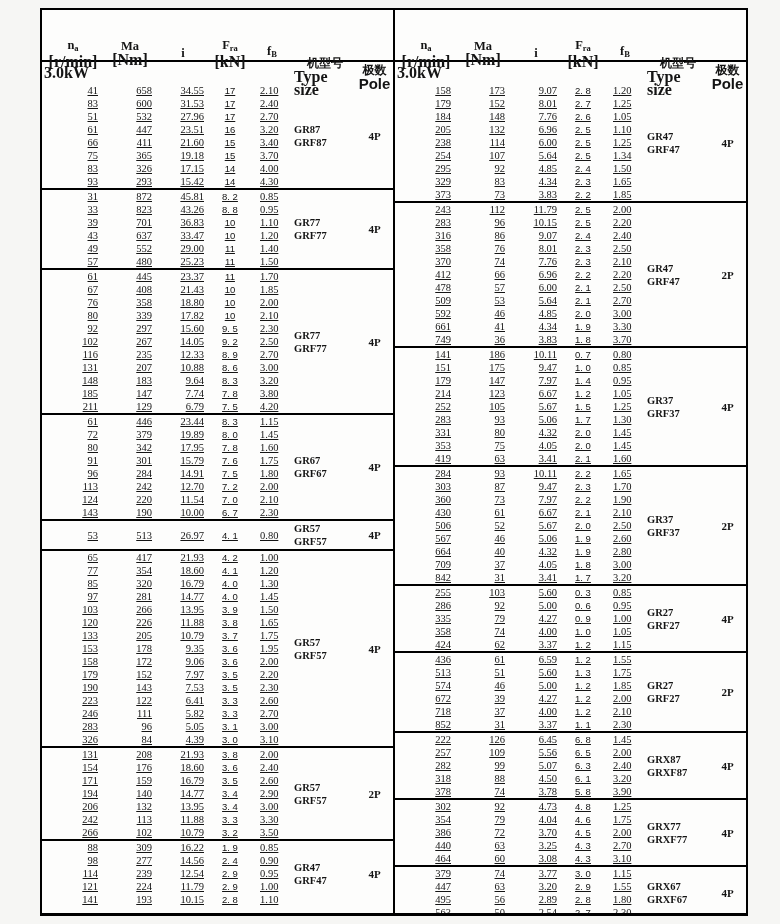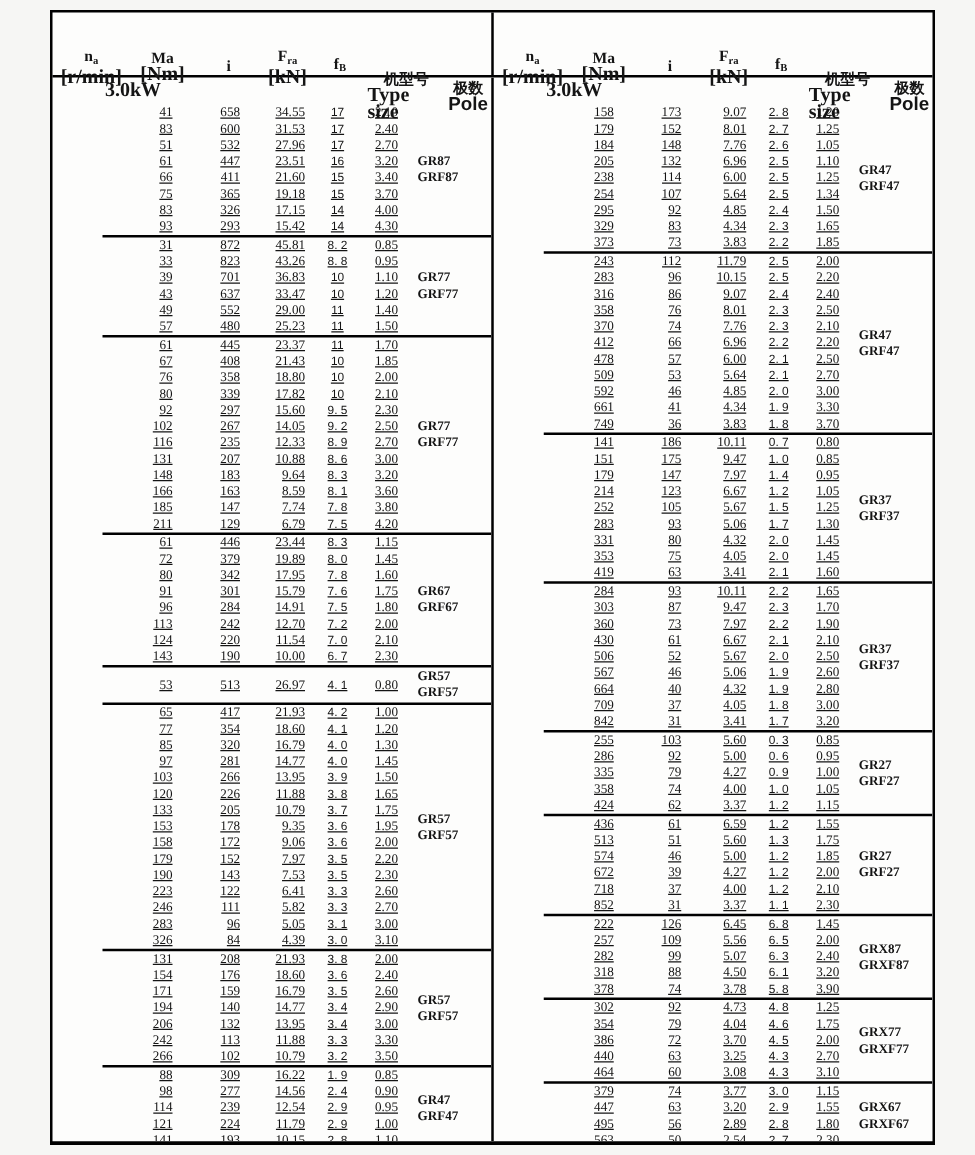--- a/index.html
+++ b/index.html
@@ -20,21 +20,21 @@
   .thead .hhalf{flex:1 1 0;display:grid;grid-template-columns:62px 52px 54px 40px 44px 62px 1fr;}
   .thead .hhalf.first{border-right:2px solid #000;}
   .hcell{display:flex;flex-direction:column;align-items:center;justify-content:center;line-height:13px;}
   .hmain{font-weight:bold;font-size:12.5px;}
   .hsub{font-size:8.5px;font-weight:bold;vertical-align:-2px;}
   .hunit{font-weight:bold;font-size:16px;}
   .hc5 .hmain,.hc6 .hmain{font-size:12px;font-family:Liberation Serif, serif;margin-top:47px;}
   .hc6 .hunit{font-family:"Liberation Sans","DejaVu Sans",sans-serif;font-size:15px;}
   
   .tbody{flex:1;display:flex;overflow:hidden;}
-  .bhalf{flex:1 1 0;display:flex;flex-direction:column;overflow:hidden;padding-left:40px;}
+  .bhalf{flex:1 1 0;display:flex;flex-direction:column;overflow:hidden;}
   .bhalf.first{border-right:2px solid #000;}
   .sec-title{font-weight:bold;font-size:16px;line-height:22px;height:22px;padding-left:2px;flex:none;}
   .group{display:flex;align-items:center;flex:none;}
   .group.sep{border-top:2px solid #000;}
   .rows{width:252px;flex:none;text-decoration:underline;}
   .row{display:grid;grid-template-columns:62px 52px 54px 40px 44px;height:13px;line-height:13px;font-size:10.5px;}
   .cell{white-space:nowrap;}
   .c0{text-align:right;padding-right:6px;}
   .c1{text-align:right;padding-right:4px;}
   .c2{text-align:right;padding-right:6px;}
@@ -290,27 +290,20 @@
               <div class="cell c4">3.00</div>
             </div>
             <div class="row">
               <div class="cell c0">148</div>
               <div class="cell c1">183</div>
               <div class="cell c2">9.64</div>
               <div class="cell c3">8. 3</div>
               <div class="cell c4">3.20</div>
             </div>
             <div class="row">
-              <div class="cell c0">166</div>
-              <div class="cell c1">163</div>
-              <div class="cell c2">8.59</div>
-              <div class="cell c3">8. 1</div>
-              <div class="cell c4">3.60</div>
-            </div>
-            <div class="row">
               <div class="cell c0">185</div>
               <div class="cell c1">147</div>
               <div class="cell c2">7.74</div>
               <div class="cell c3">7. 8</div>
               <div class="cell c4">3.80</div>
             </div>
             <div class="row">
               <div class="cell c0">211</div>
               <div class="cell c1">129</div>
               <div class="cell c2">6.79</div>

